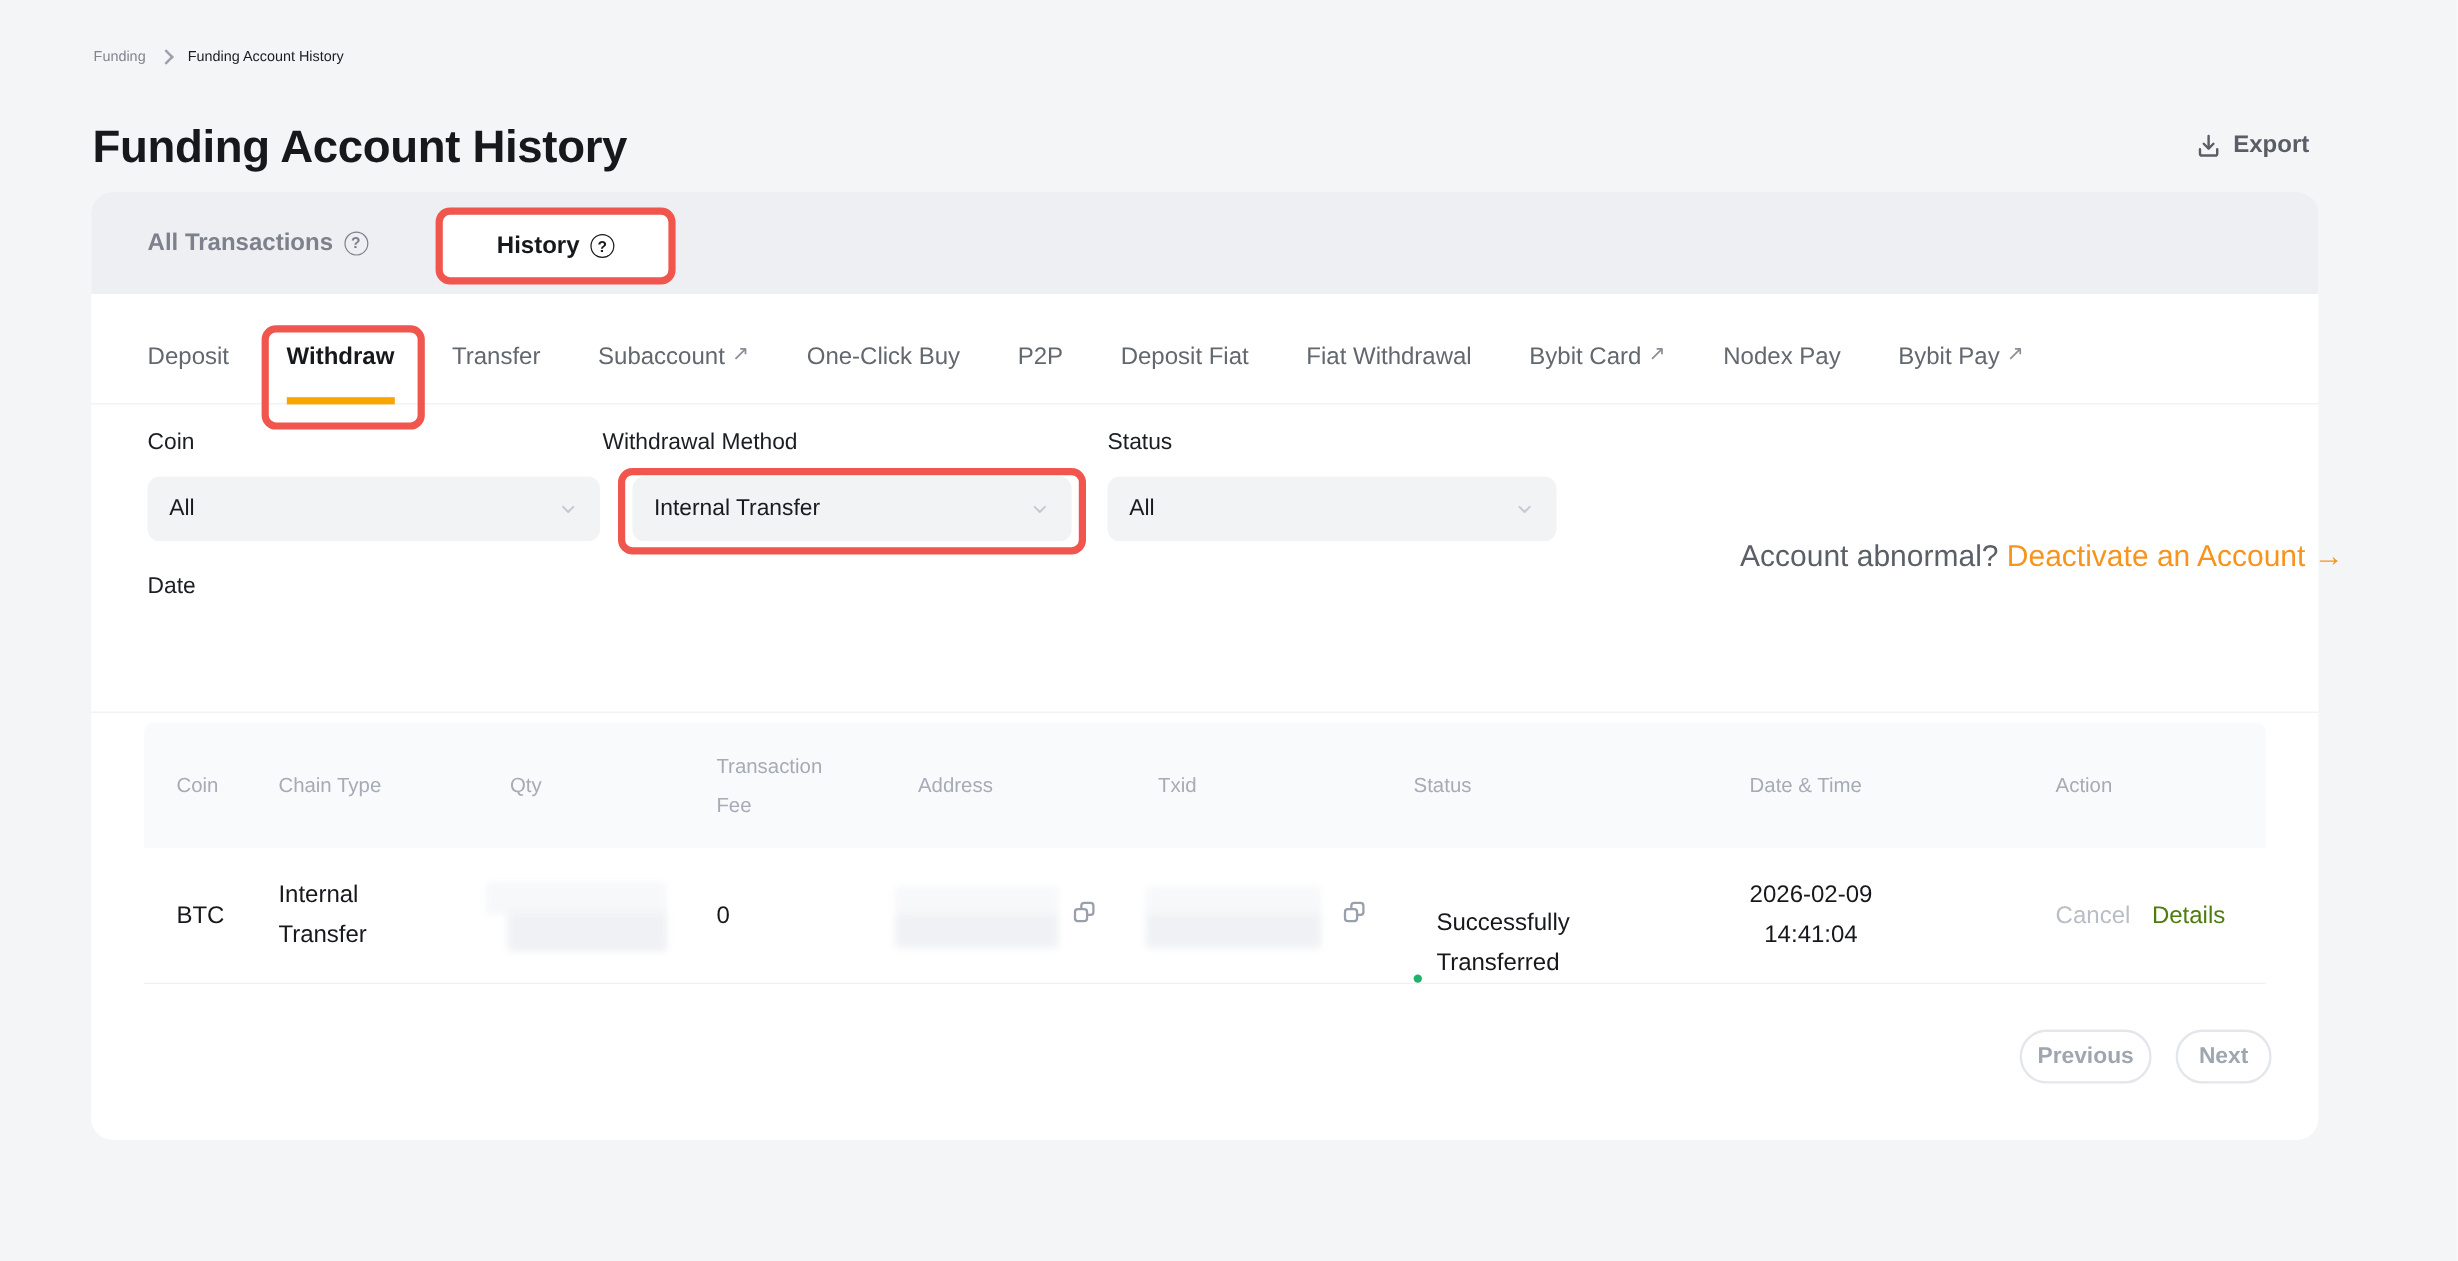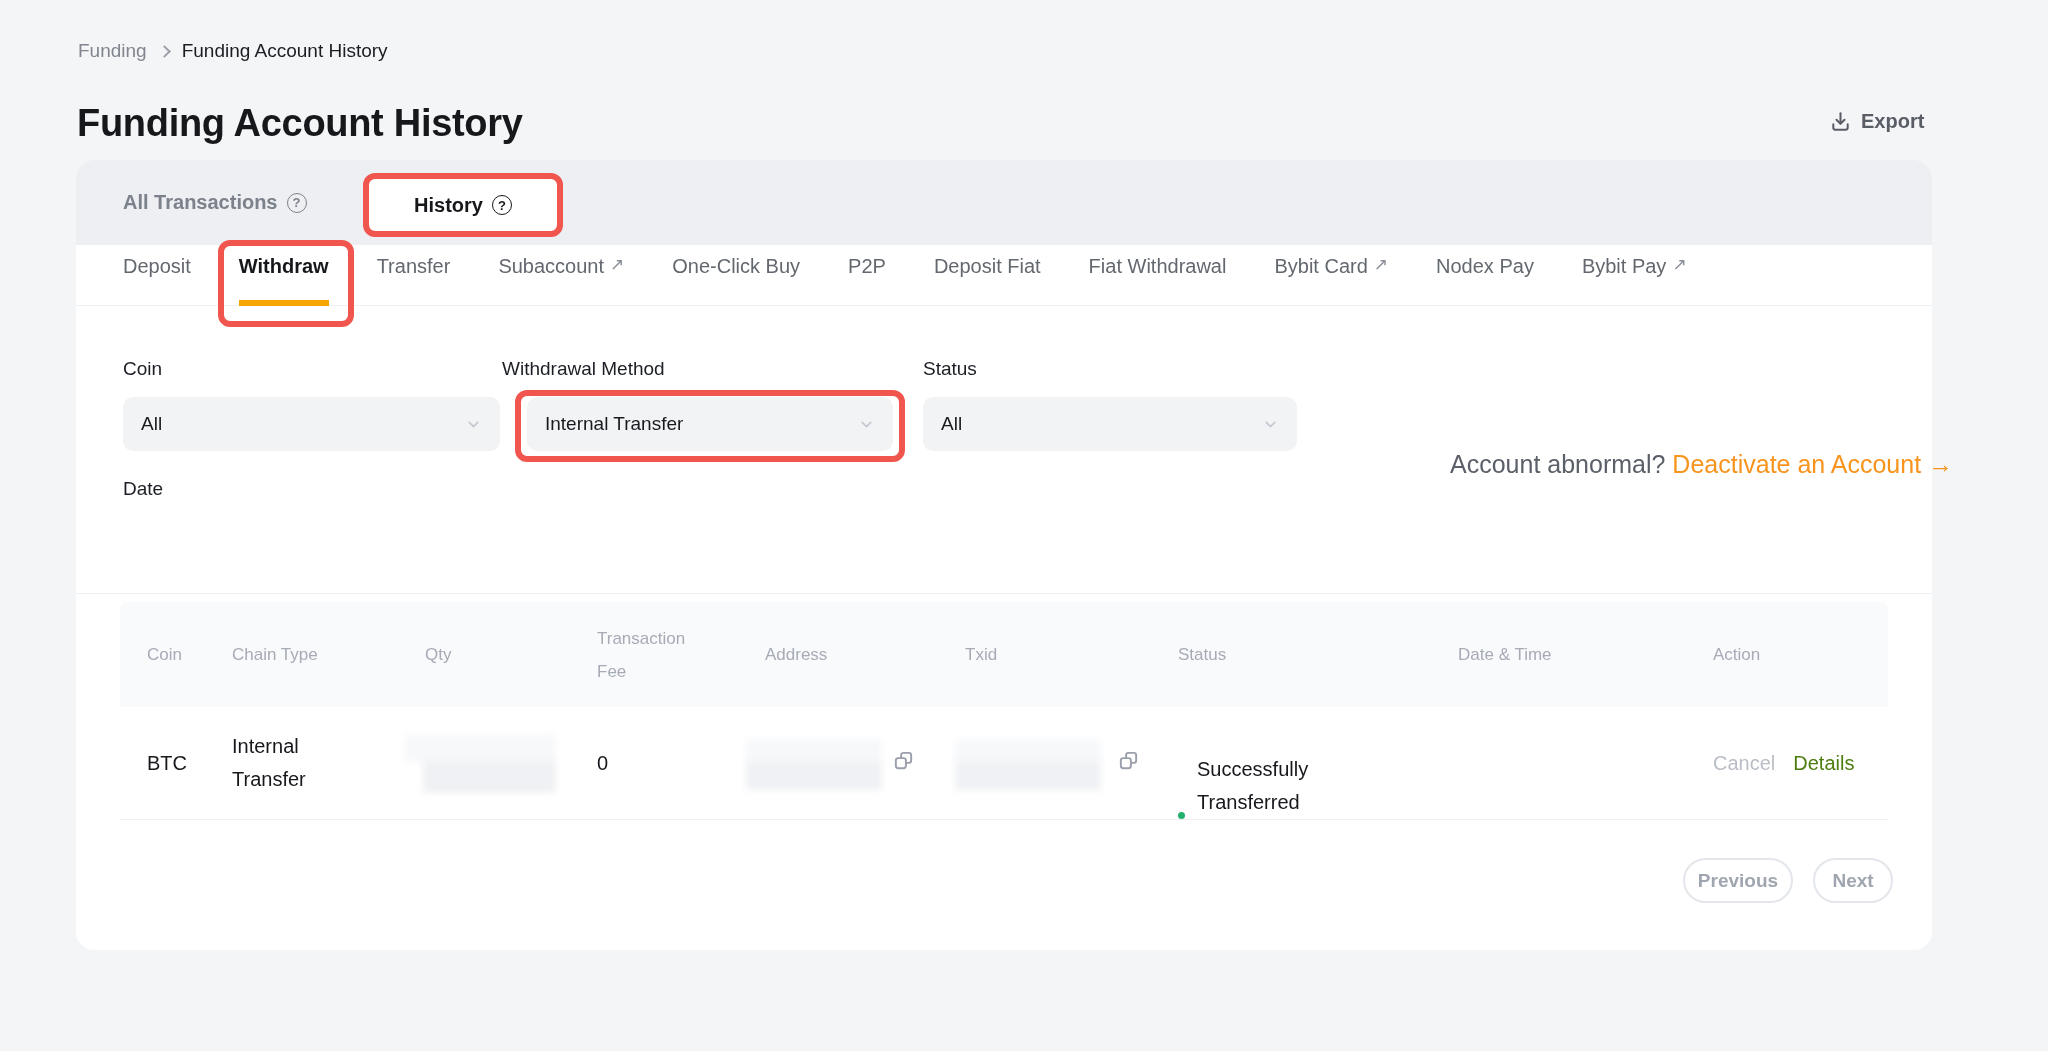--- a/index.html
+++ b/index.html
@@ -1,41 +1,41 @@
 <!DOCTYPE html>
 <html><head>
 <meta charset="utf-8">
 <style>
   * { margin:0; padding:0; box-sizing:border-box; }
   html,body { width:2048px; height:1051px; }
   body { font-family:"Liberation Sans","DejaVu Sans",sans-serif; background:#f4f5f7; color:#17181c; }
   #screen { position:relative; width:2048px; height:1051px; overflow:hidden; }
 
   
-  .breadcrumb { position:absolute; left:78px; top:40px; display:flex; align-items:center; gap:13px; font-size:19px; }
+  .breadcrumb { position:absolute; left:78px; top:40px; display:flex; align-items:center; gap:13px; font-size:12px; }
   .breadcrumb .parent { color:#81858f; cursor:pointer; }
   .breadcrumb .sep { width:9px; height:9px; border-top:2px solid #9ba0aa; border-right:2px solid #9ba0aa; transform:rotate(45deg); margin-top:1px; }
   .breadcrumb .current { color:#1b1d22; font-weight:500; }
 
   .page-title { position:absolute; left:77px; top:102px; font-size:38px; font-weight:700; letter-spacing:-.3px; color:#17181c; }
 
   .export-btn { position:absolute; left:1829px; top:110px; display:flex; align-items:center; gap:9px; color:#595d66; font-size:20px; font-weight:600; cursor:pointer; }
   .export-btn svg { display:block; }
 
   
   .card { position:absolute; left:76px; top:160px; width:1856px; height:790px; background:#ffffff; border-radius:18px; }
 
   
   .tabstrip { position:absolute; left:0; top:0; width:100%; height:85px; background:#edeff2; border-radius:18px 18px 0 0; }
   .tab-all { position:absolute; left:47px; top:0; height:85px; display:flex; align-items:center; gap:9px; font-size:20px; font-weight:600; color:#7c818b; cursor:pointer; }
   .help-circle { width:20px; height:20px; border:1.6px solid currentColor; border-radius:50%; font-size:13px; font-weight:600; display:flex; align-items:center; justify-content:center; line-height:1; }
   .tab-history { position:absolute; left:287px; top:13px; width:200px; height:64px; background:#ffffff; border:6px solid #f0564e; border-radius:12px; display:flex; align-items:center; justify-content:center; gap:9px; font-size:20px; font-weight:700; color:#17181c; cursor:pointer; }
 
   
-  .subtabs { position:absolute; left:0; top:67px; width:100%; height:79px; display:flex; align-items:center; gap:48px; padding-left:47px; border-bottom:1px solid #eef0f2; font-size:20px; color:#63686f; }
+  .subtabs { position:absolute; left:0; top:98px; width:100%; height:79px; display:flex; align-items:center; gap:48px; padding-left:47px; border-bottom:1px solid #eef0f2; font-size:20px; color:#63686f; }
   .subtab { position:relative; height:100%; display:flex; align-items:center; gap:6px; cursor:pointer; white-space:nowrap; }
   .subtab .ext { font-size:17px; color:#8a8f98; margin-top:-4px; }
   .subtab.active { font-weight:700; color:#17181c; }
   .subtab.active .underline { position:absolute; left:0; right:0; bottom:-1px; height:6px; background:#f7a600; }
   .subtab.active .anno { position:absolute; left:-21px; right:-25px; top:13px; height:87px; border:6px solid #f0564e; border-radius:12px; pointer-events:none; z-index:5; }
 
   
   .flabel { position:absolute; font-size:19px; font-weight:500; color:#1b1e24; }
   .fselect { position:absolute; height:54px; background:#f2f3f5; border-radius:10px; display:flex; align-items:center; padding:0 18px; font-size:19px; color:#191b20; cursor:pointer; }
   .fselect .val { flex:1; }
@@ -237,20 +237,24 @@
           <rect x="4" y="9.5" width="10.5" height="10.5" rx="2.5"></rect>
             <path d="M9.5 9.5 V6.5 a2.5 2.5 0 0 1 2.5 -2.5 h5.5 a2.5 2.5 0 0 1 2.5 2.5 v5.5 a2.5 2.5 0 0 1 -2.5 2.5 h-3"></path>
         </svg>
       </span>
 
       <span class="cell c7 status-cell">
         <span class="status-dot"></span>
         <span class="status-text">Successfully Transferred</span>
       </span>
 
+      <span class="cell c8 twolines">
+        <span>2026-02-09</span>
+        <span>14:41:04</span>
+      </span>
 
       <span class="cell c9 action-cell">
         <span class="cancel">Cancel</span>
         <span class="details">Details</span>
       </span>
     </div>
   </div>
 
   <div class="pagination">
     <button class="pagebtn prev">Previous</button>

